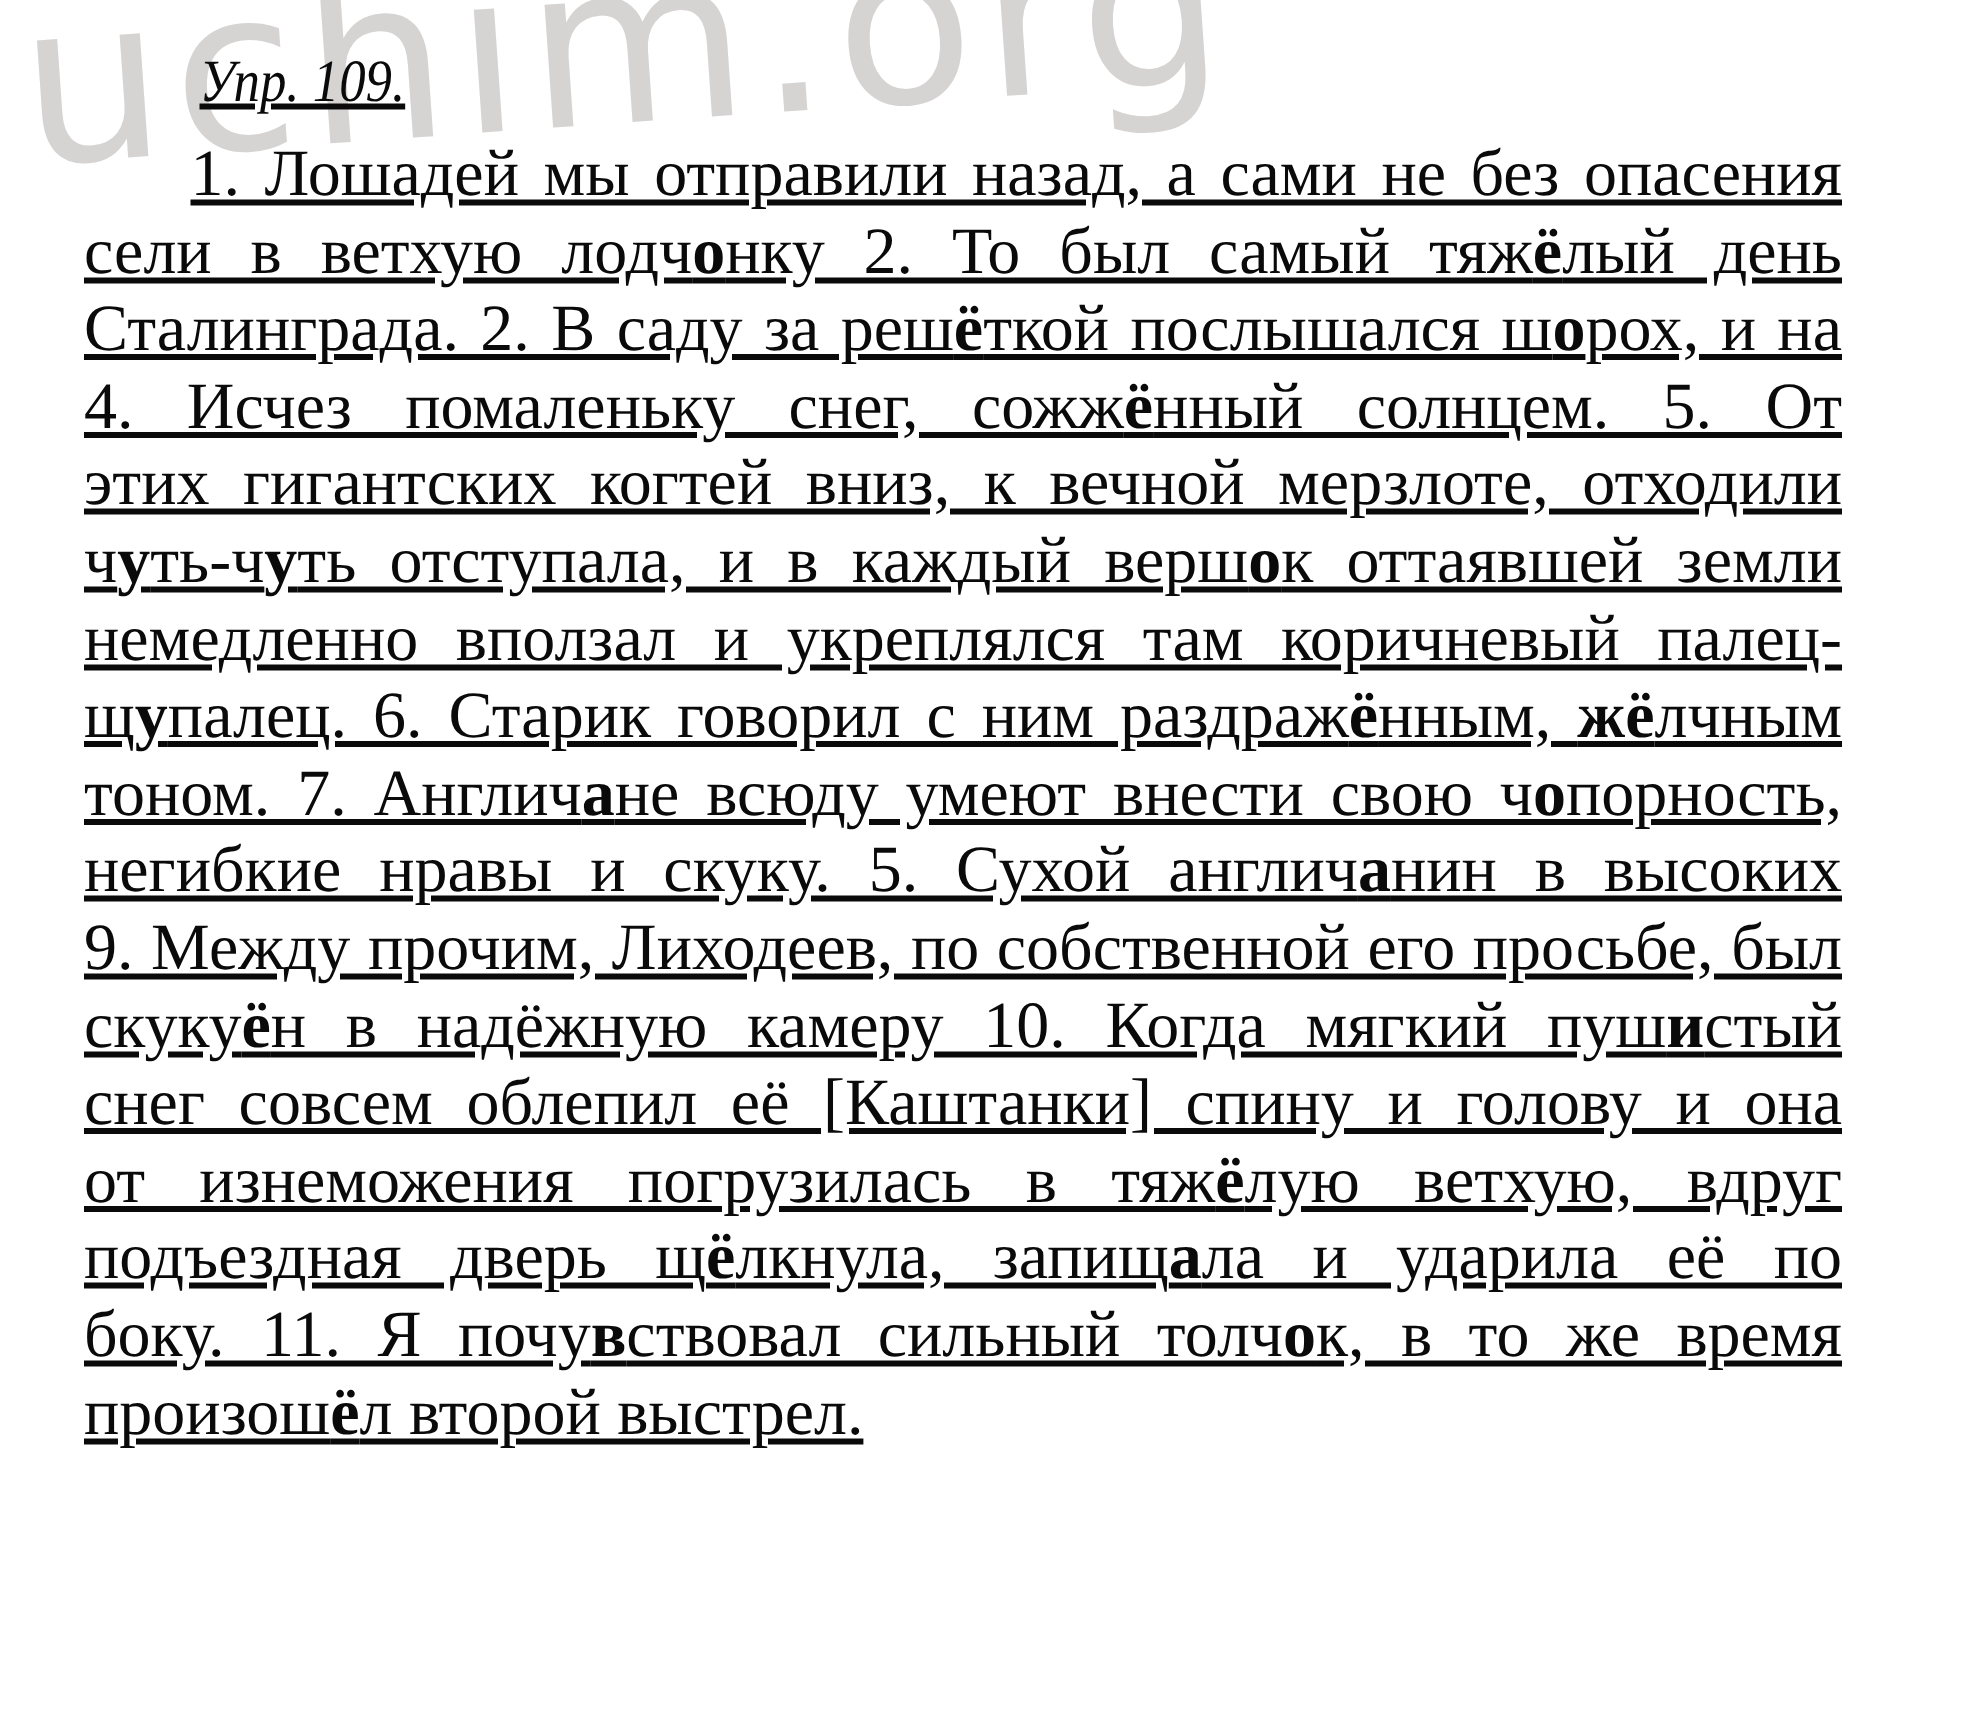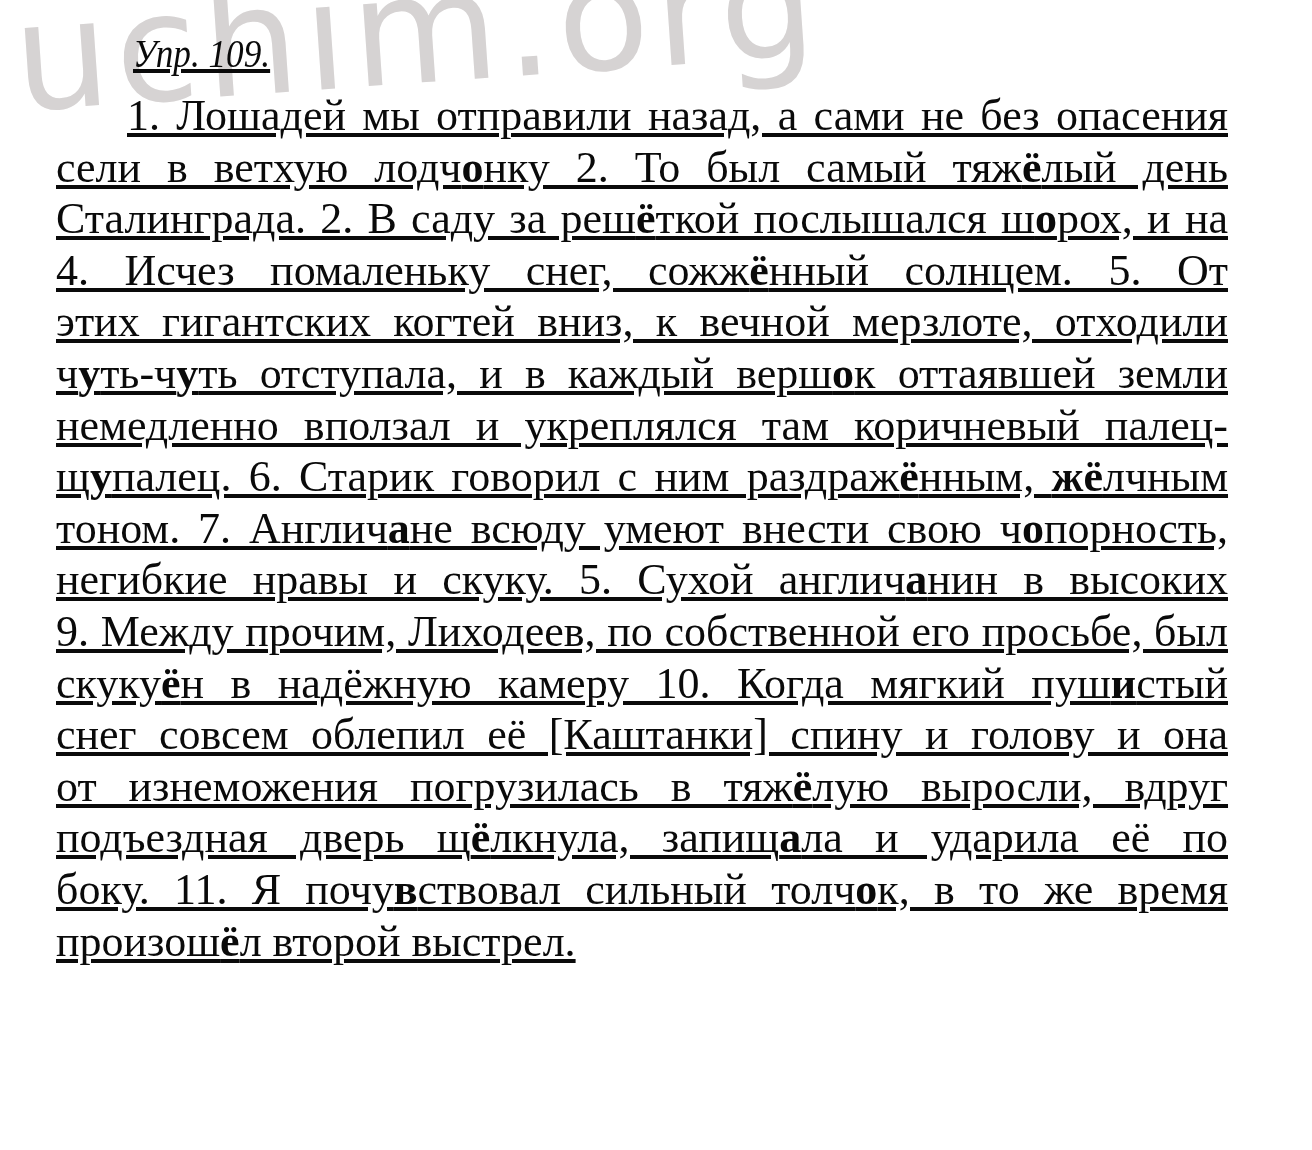--- a/index.html
+++ b/index.html
@@ -69,18 +69,18 @@
       <div class="line"><span class="seg">4. Исчез помаленьку снег, сожж</span><b class="seg">ё</b><span class="seg">нный солнцем. 5. От</span></div>
       <div class="line"><span class="seg">этих гигантских когтей вниз, к вечной мерзлоте, отходили</span></div>
       <div class="line"><span class="seg">ч</span><b class="seg">у</b><span class="seg">ть-ч</span><b class="seg">у</b><span class="seg">ть отступала, и в каждый верш</span><b class="seg">о</b><span class="seg">к оттаявшей земли</span></div>
       <div class="line"><span class="seg">немедленно вползал и укреплялся там коричневый палец-</span></div>
       <div class="line"><span class="seg">щ</span><b class="seg">у</b><span class="seg">палец. 6. Старик говорил с ним раздраж</span><b class="seg">ё</b><span class="seg">нным, </span><b class="seg">жё</b><span class="seg">лчным</span></div>
       <div class="line"><span class="seg">тоном. 7. Англич</span><b class="seg">а</b><span class="seg">не всюду умеют внести свою ч</span><b class="seg">о</b><span class="seg">порность,</span></div>
       <div class="line"><span class="seg">негибкие нравы и скуку. 5. Сухой англич</span><b class="seg">а</b><span class="seg">нин в высоких</span></div>
       <div class="line"><span class="seg">9. Между прочим, Лиходеев, по собственной его просьбе, был</span></div>
       <div class="line"><span class="seg">скуку</span><b class="seg">ё</b><span class="seg">н в надёжную камеру 10. Когда мягкий пуш</span><b class="seg">и</b><span class="seg">стый</span></div>
       <div class="line"><span class="seg">снег совсем облепил её [Каштанки] спину и голову и она</span></div>
-      <div class="line"><span class="seg">от изнеможения погрузилась в тяж</span><b class="seg">ё</b><span class="seg">лую выросли, вдруг</span></div>
+      <div class="line"><span class="seg">от изнеможения погрузилась в тяж</span><b class="seg">ё</b><span class="seg">лую ветхую, вдруг</span></div>
       <div class="line"><span class="seg">подъездная дверь щ</span><b class="seg">ё</b><span class="seg">лкнула, запищ</span><b class="seg">а</b><span class="seg">ла и ударила её по</span></div>
       <div class="line"><span class="seg">боку. 11. Я почу</span><b class="seg">в</b><span class="seg">ствовал сильный толч</span><b class="seg">о</b><span class="seg">к, в то же время</span></div>
       <div class="line last"><span class="seg">произош</span><b class="seg">ё</b><span class="seg">л второй выстрел.</span></div>
     </div>
 </div>
 
 </body></html>

